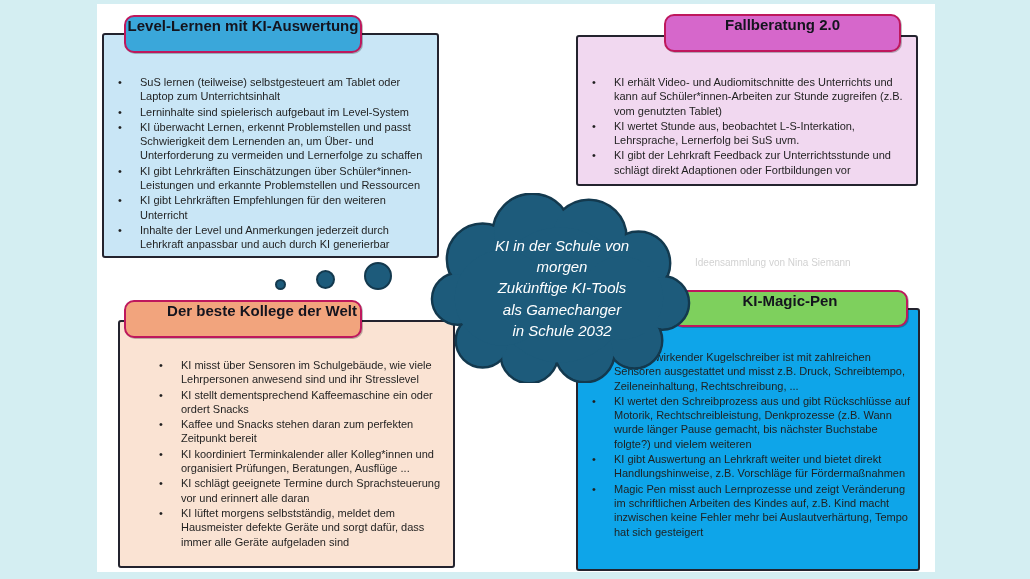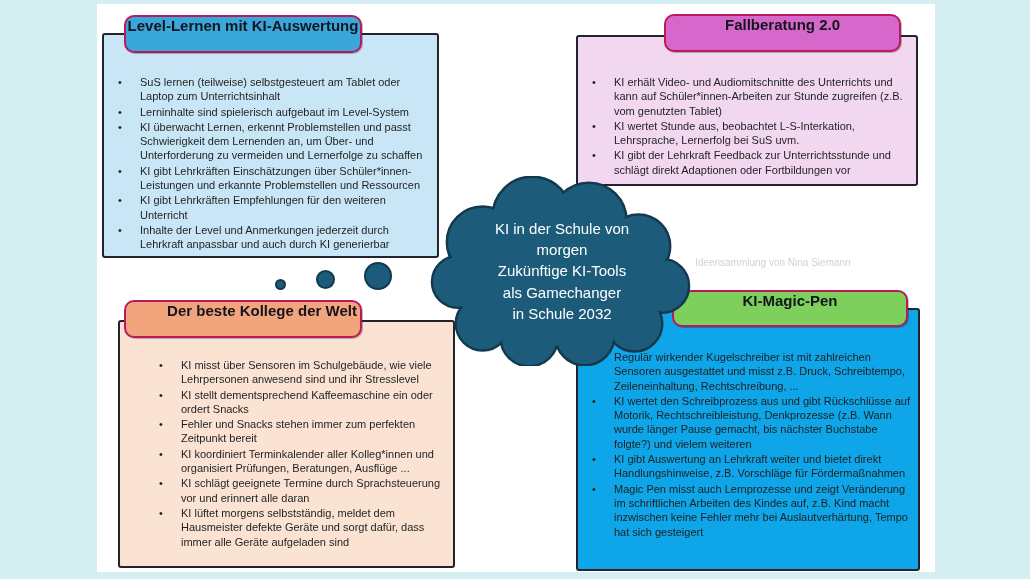--- a/index.html
+++ b/index.html
@@ -60,22 +60,23 @@
   #body-2 { left:118px; top:320px; width:337px; height:248px; }
   #tab-2  { left:124px; top:300px; width:238px; height:38px;padding-left:38px; }
   #body-2 ul { padding:36px 8px 0 8px;margin-left:25px; }
 
   
   #body-3 { left:576px; top:308px; width:344px; height:263px; }
   #tab-3  { left:672px; top:290px; width:236px; height:37px; }
   #body-3 ul { padding:40px 6px 0 8px; }
 
   .cloud-wrap {
-    position:absolute; left:428px; top:176px; width:268px; height:190px;
+    position:absolute; left:428px; top:193px; width:268px; height:190px;
     z-index:5;
+    font-style:italic;
   }
   .cloud-wrap svg { position:absolute; left:0; top:0; }
   .cloud-text {
     position:absolute; left:14px; top:0; width:240px; height:190px;
     display:flex; align-items:center; justify-content:center;
     text-align:center;
     color:#ffffff; font-size:15px; line-height:1.42;
     white-space:pre-line;
     z-index:6;
   }
@@ -123,21 +124,21 @@
       </ul>
   </div>
   <div class="card-tab" id="tab-1" style="background-color: rgb(214, 103, 203);">
     <span>Fallberatung 2.0</span>
   </div>
 
   <div class="card-body" id="body-2" style="background-color: rgb(250, 227, 211);">
     <ul class="bullets">
         <li>KI misst über Sensoren im Schulgebäude, wie viele Lehrpersonen anwesend sind und ihr Stresslevel</li>
         <li>KI stellt dementsprechend Kaffeemaschine ein oder ordert Snacks</li>
-        <li>Fehler und Snacks stehen immer zum perfekten Zeitpunkt bereit</li>
+        <li>Kaffee und Snacks stehen daran zum perfekten Zeitpunkt bereit</li>
         <li>KI koordiniert Terminkalender aller Kolleg*innen und organisiert Prüfungen, Beratungen, Ausflüge ...</li>
         <li>KI schlägt geeignete Termine durch Sprachsteuerung vor und erinnert alle daran</li>
         <li>KI lüftet morgens selbstständig, meldet dem Hausmeister defekte Geräte und sorgt dafür, dass immer alle Geräte aufgeladen sind</li>
       </ul>
   </div>
   <div class="card-tab" id="tab-2" style="background-color: rgb(242, 164, 125);">
     <span>Der beste Kollege der Welt</span>
   </div>
 
   <div class="card-body" id="body-3" style="background-color: #0ea5e9;">

